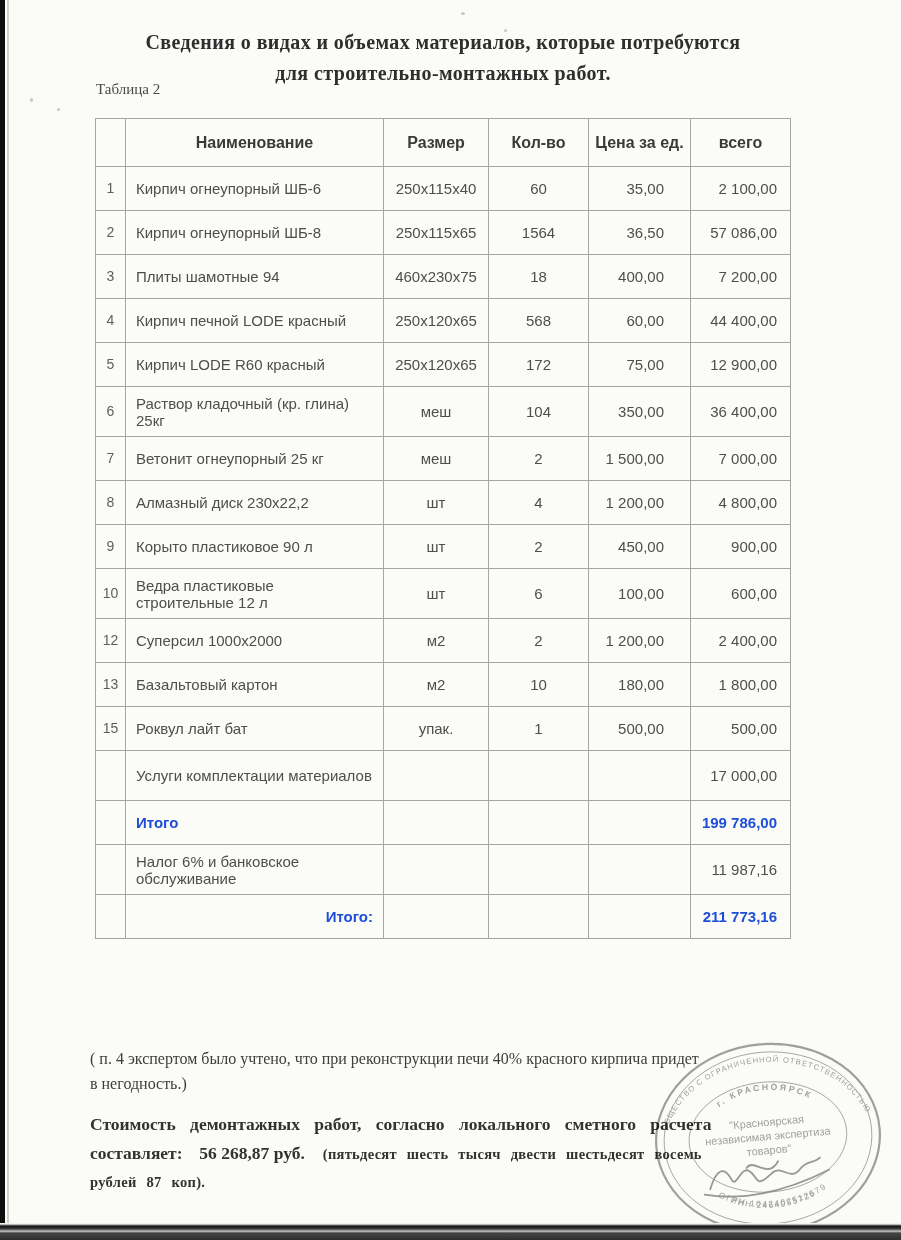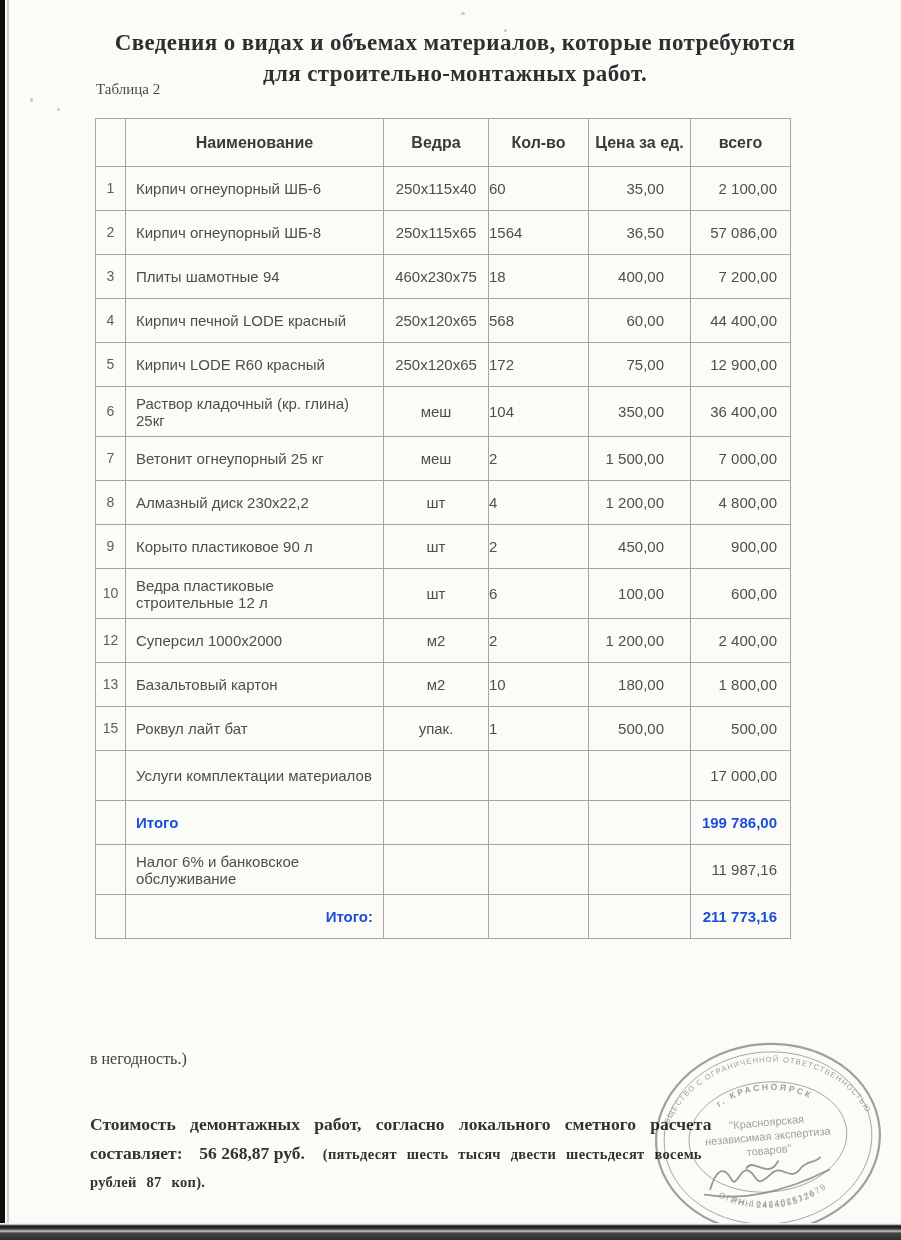--- a/index.html
+++ b/index.html
@@ -10,22 +10,22 @@
   }
   
   .scan-left   { position:absolute; left:0; top:0; width:5px; height:1240px; background:#0e0e0e; z-index:40; }
   .scan-left2  { position:absolute; left:7px; top:0; width:2px; height:1240px; background:rgba(110,110,110,.30); z-index:40; }
   .scan-bottom { position:absolute; left:0; bottom:0; width:901px; height:17px; z-index:50;
     background:linear-gradient(to bottom,#f2f2ef 0,#f2f2ef 1px,#151515 3px,#2a2a2a 5px,#6a6a6a 7px,#d2d2d2 8px,#454545 10px,#2e2e2e 100%); }
   .speck { position:absolute; background:#9a9a9a; border-radius:50%; opacity:.55; }
 
   
   .doc-title {
-    position:absolute; top:27px; left:60px; width:790px; text-align:center;
-    font-family:"Liberation Serif", serif; font-weight:bold; font-size:23px;
+    position:absolute; top:27px; left:48px; width:790px; text-align:center;
+    font-family:"Liberation Serif", serif; font-weight:bold; font-size:20px;
     color:#2e2e2e; line-height:31px; letter-spacing:.4px;
   }
   .table-caption {
     position:absolute; top:81px; left:96px;
     font-family:"Liberation Serif", serif; font-size:15px; color:#4a4a4a;
   }
 
   
   table.materials {
     position:absolute; top:118px; left:95px; width:695px;
@@ -33,21 +33,21 @@
     color:#4e4e4e; font-size:15px; line-height:17px;
   }
   table.materials td, table.materials th { border:1px solid #a5a5a5; vertical-align:middle; padding:4px 0; }
   table.materials tr       { height:44px; }
   table.materials tr.hdr   { height:48px; }
   table.materials tr.h2    { height:50px; }
   th { font-size:16px; font-weight:bold; color:#3a3a3a; text-align:center; line-height:19px;margin-top:8px; }
   .c-num   { text-align:center; color:#5e5e5e; font-size:14px; }
   .c-name  { text-align:left; padding-left:10px !important; padding-right:8px !important; }
   .c-size  { text-align:center; }
-  .c-qty   { text-align:left; }
+  .c-qty   { text-align:center; }
   .c-price { text-align:right; padding-right:26px !important; }
   .c-total { text-align:right; padding-right:13px !important; }
   tr.bold-row .c-name, tr.bold-row .c-total { font-weight:bold; color:#1d4ed8; }
   tr.label-right .c-name { text-align:right; padding-right:10px !important; }
 
   
   .note1 {
     position:absolute; top:1046px; left:90px; width:720px;
     font-family:"Liberation Serif", serif; font-size:16px; color:#3d3d3d; line-height:25px;
   }
@@ -90,21 +90,21 @@
       <col style="width:258px">
       <col style="width:105px">
     <col style="width:100px">
       <col style="width:102px">
       <col style="width:100px">
   </colgroup>
   <tbody>
       <tr class="hdr">
     <th></th>
     <th>Наименование</th>
-    <th>Ведра</th>
+    <th>Размер</th>
     <th>Кол-во</th>
     <th>Цена за ед.</th>
     <th>всего</th>
   </tr>
   <tr>
     <td class="c-num">1</td>
     <td class="c-name">Кирпич огнеупорный ШБ-6</td>
     <td class="c-size">250x115x40</td>
     <td class="c-qty">60</td>
     <td class="c-price">35,00</td>
@@ -235,20 +235,21 @@
     <td class="c-name">Итого:</td>
     <td class="c-size"></td>
     <td class="c-qty"></td>
     <td class="c-price"></td>
     <td class="c-total">211 773,16</td>
   </tr>
 </tbody>
   </table>
 
 <div class="note1">
+  <div>( п. 4 экспертом было учтено, что  при реконструкции печи  40%  красного кирпича придет</div>
   <div>в негодность.)</div>
 </div>
 
 <div class="cost">
   <div class="l1">Стоимость демонтажных работ, согласно локального сметного расчета</div>
   <div class="l2">
     <span class="big">составляет:</span>
     <span class="big">&nbsp;&nbsp;</span>
     <span class="big">56 268,87 руб.</span>
     <span class="small">&nbsp;</span>

